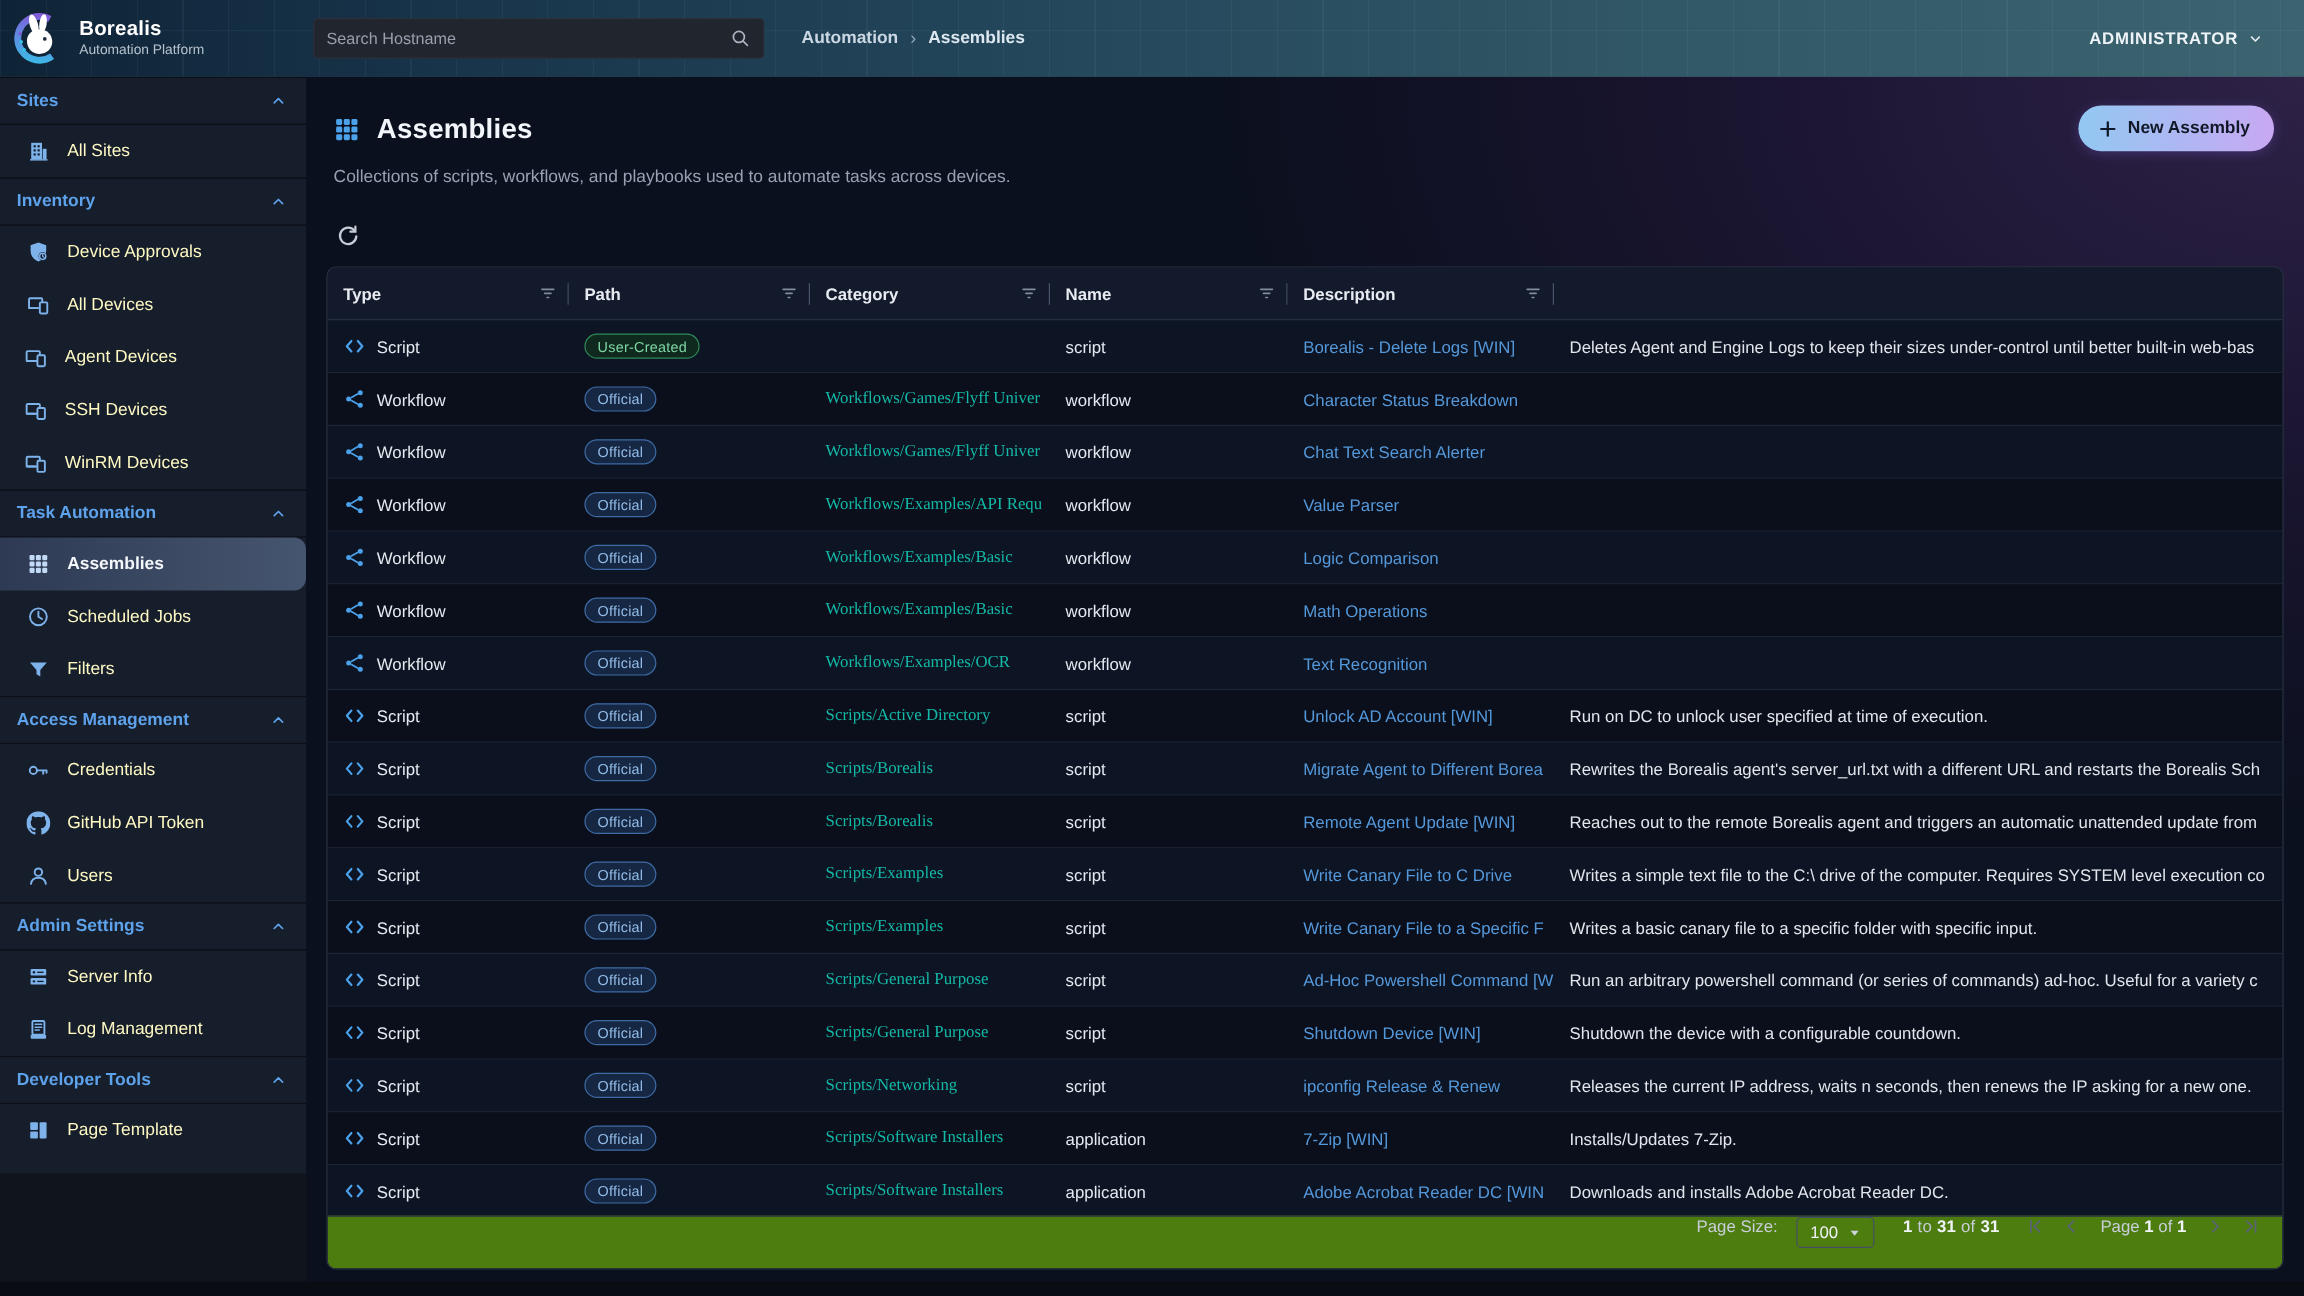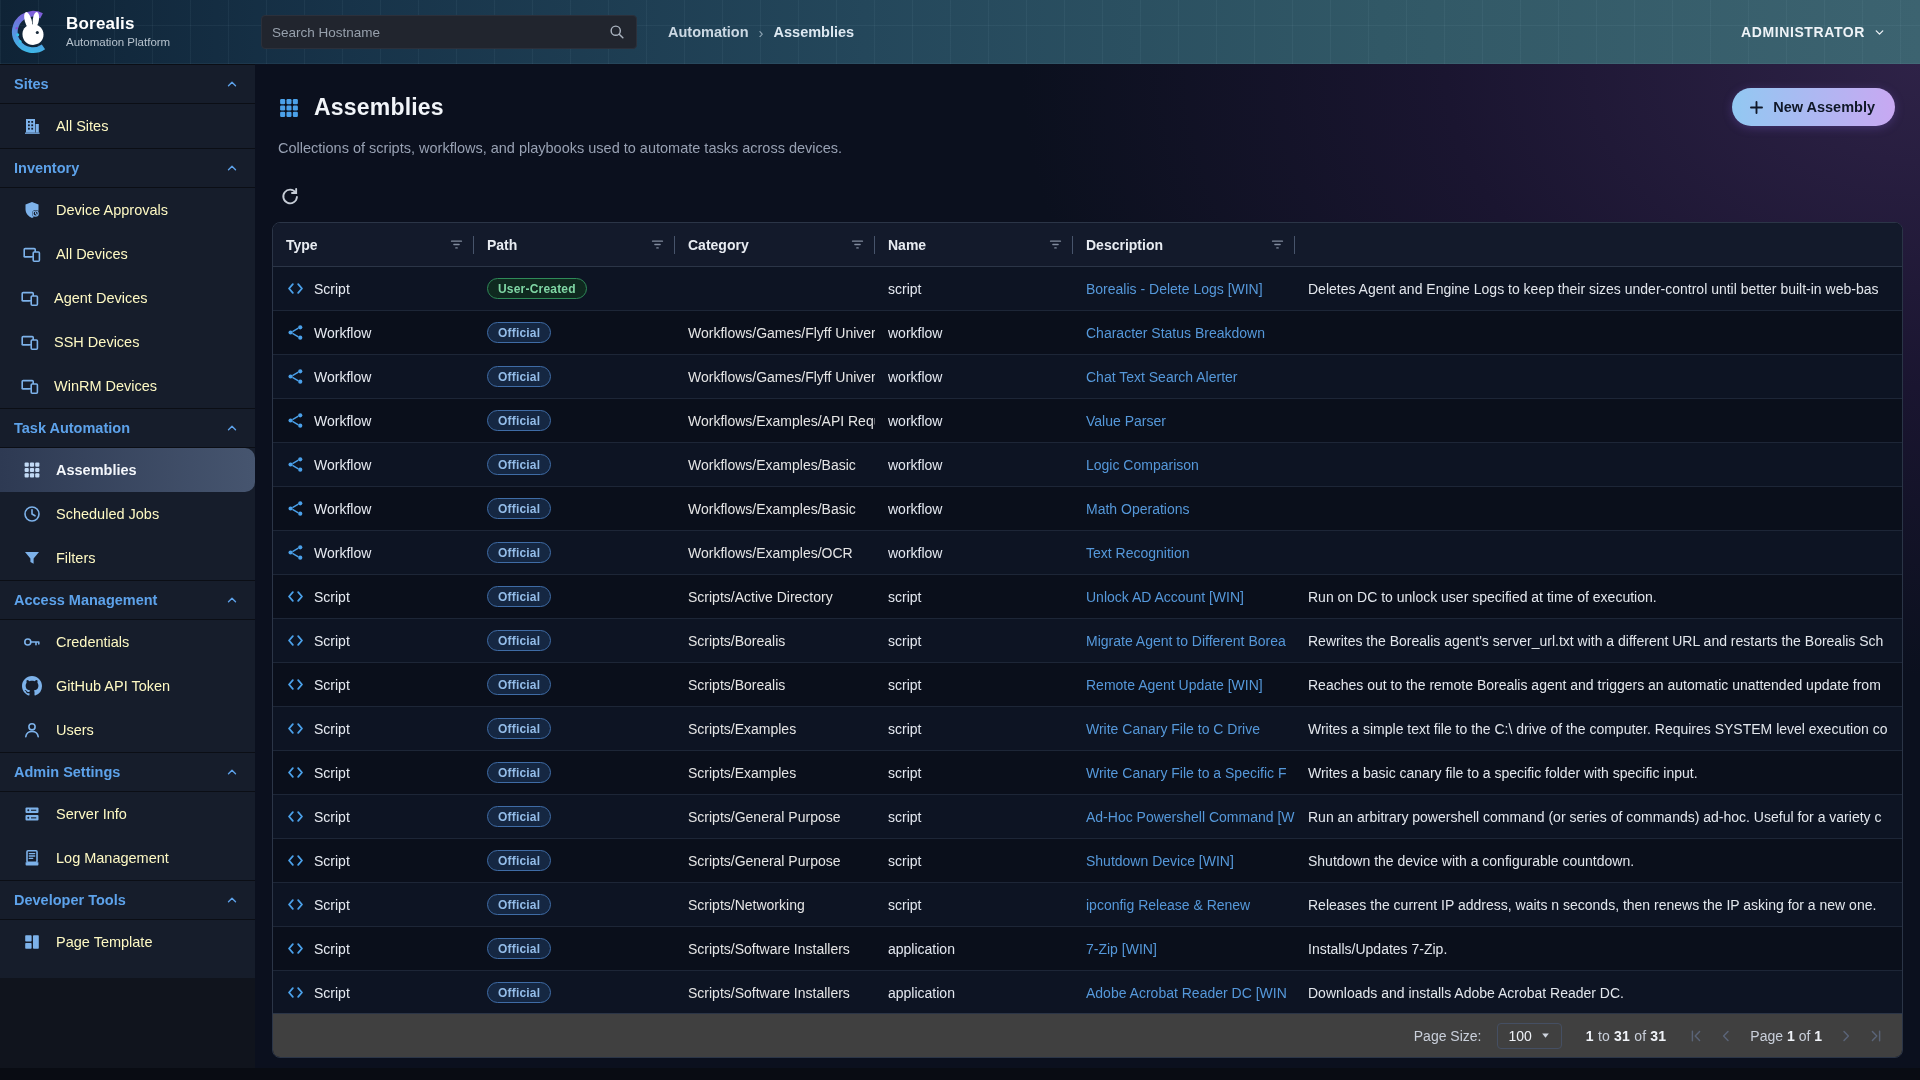--- a/index.html
+++ b/index.html
@@ -106,33 +106,33 @@
   .grow{
     height:44px; display:grid; grid-template-columns:201px 201px 200px 198px 222px 1fr;
     border-bottom:1px solid #1d2637; background:#0a0f1b; cursor:pointer;
   }
   .grow:nth-child(odd){ background:#0d1423; }
   .gcell{ display:flex; align-items:center; padding:0 13px; font-size:14px; overflow:hidden; white-space:nowrap; }
   .cell-type{ gap:9px; color:#e6eaf1; }
   .type-ic{ width:19px; height:19px; color:#4ba1ea; flex:0 0 19px; }
   .badge{
     display:inline-flex; align-items:center; height:21px; padding:0 10px; border-radius:11px;
-    font-size:12px; font-weight:bold; letter-spacing:.2px;
+    font-size:12px; font-weight:normal; letter-spacing:.2px;
   }
   .badge-official{ color:#93bce8; border:1px solid #3f6ca6; background:#152742; }
   .badge-user-created{ color:#7fd6a4; border:1px solid #2f8a58; background:#0f291f; }
-  .cell-path{ color:#e5e5e5; }
+  .cell-path{ color:#14b8a6;font-family:Liberation Serif, serif; }
   .cell-category{ color:#e4e8f0; }
   .cell-name a{ color:#5598da; text-decoration:none; }
   .cell-desc{ color:#e2e6ec; }
 
   
   .gfoot{
-    height:44px; flex:0 0 44px; border-top:1px solid #2b3547; background:#404040;
-    display:flex; align-items:center; justify-content:flex-end; gap:16px; padding-right:18px;
+    height:44px; flex:0 0 44px; border-top:1px solid #2b3547; background:#4d7c0f;
+    display:flex; align-items:flex-start; justify-content:flex-end; gap:16px; padding-right:18px;
     font-size:14px; color:#c9cfda;
   }
   .gfoot b{ color:#f0f3f8; font-weight:bold; }
   .psel{
     display:flex; align-items:center; gap:8px; border:1px solid #454f63; border-radius:4px;
     padding:4px 10px; color:#eef1f6; cursor:pointer; font-size:14px;
   }
   .psel .chev{ width:11px; height:11px; color:#cfd5df; }
   .range{ margin-left:8px; letter-spacing:.2px; }
   .pager{ display:flex; align-items:center; gap:14px; margin-left:6px; }

